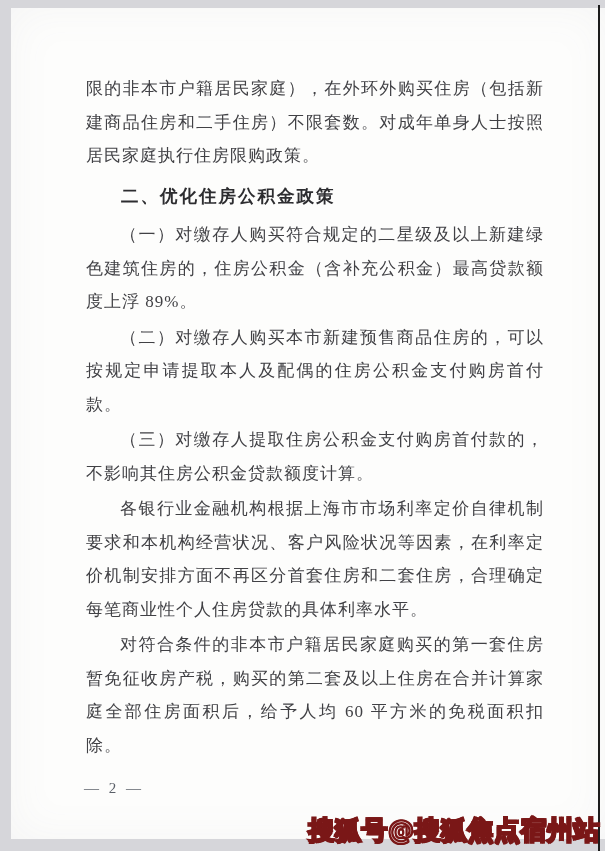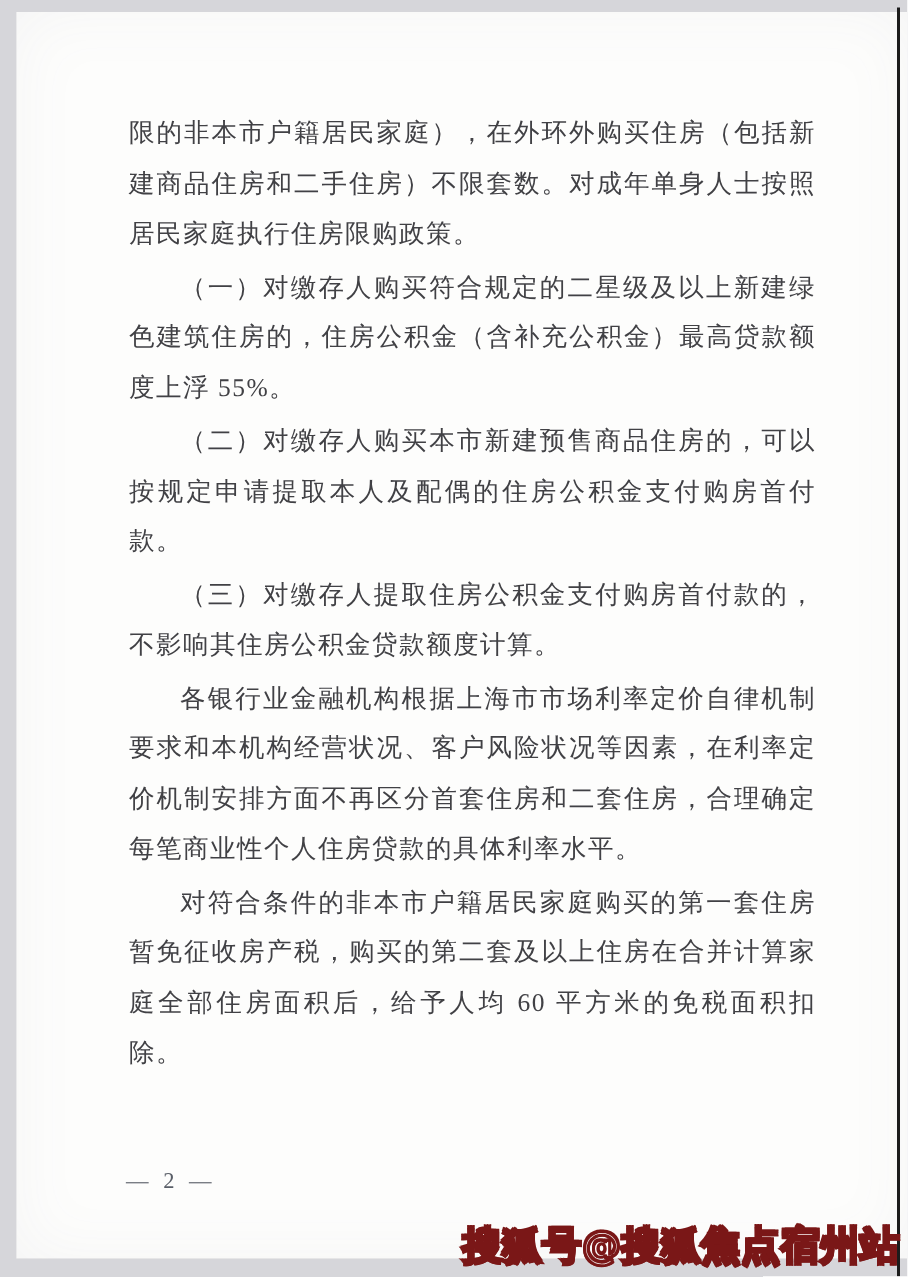--- a/index.html
+++ b/index.html
@@ -89,21 +89,22 @@
       -1px -1px 0 var(--wm-color, #7a1717);
   }
 </style>
 </head>
 <body>
 
 <div class="scan">
   <div class="page">
     <div class="content">
         <p class="no-indent">限的非本市户籍居民家庭），在外环外购买住房（包括新建商品住房和二手住房）不限套数。对成年单身人士按照居民家庭执行住房限购政策。</p>
-        <p>（一）对缴存人购买符合规定的二星级及以上新建绿色建筑住房的，住房公积金（含补充公积金）最高贷款额度上浮 55%。</p>
+        <h2>二、优化住房公积金政策</h2>
+        <p>（一）对缴存人购买符合规定的二星级及以上新建绿色建筑住房的，住房公积金（含补充公积金）最高贷款额度上浮 89%。</p>
         <p>（二）对缴存人购买本市新建预售商品住房的，可以按规定申请提取本人及配偶的住房公积金支付购房首付款。</p>
         <p>（三）对缴存人提取住房公积金支付购房首付款的，不影响其住房公积金贷款额度计算。</p>
         <p>各银行业金融机构根据上海市市场利率定价自律机制要求和本机构经营状况、客户风险状况等因素，在利率定价机制安排方面不再区分首套住房和二套住房，合理确定每笔商业性个人住房贷款的具体利率水平。</p>
         <p>对符合条件的非本市户籍居民家庭购买的第一套住房暂免征收房产税，购买的第二套及以上住房在合并计算家庭全部住房面积后，给予人均 60 平方米的免税面积扣除。</p>
       </div>
   </div>
   <div class="spine-line"></div>
   <div class="page-num">— 2 —</div>
   <div class="watermark">搜狐号@搜狐焦点宿州站</div>
 </div>

